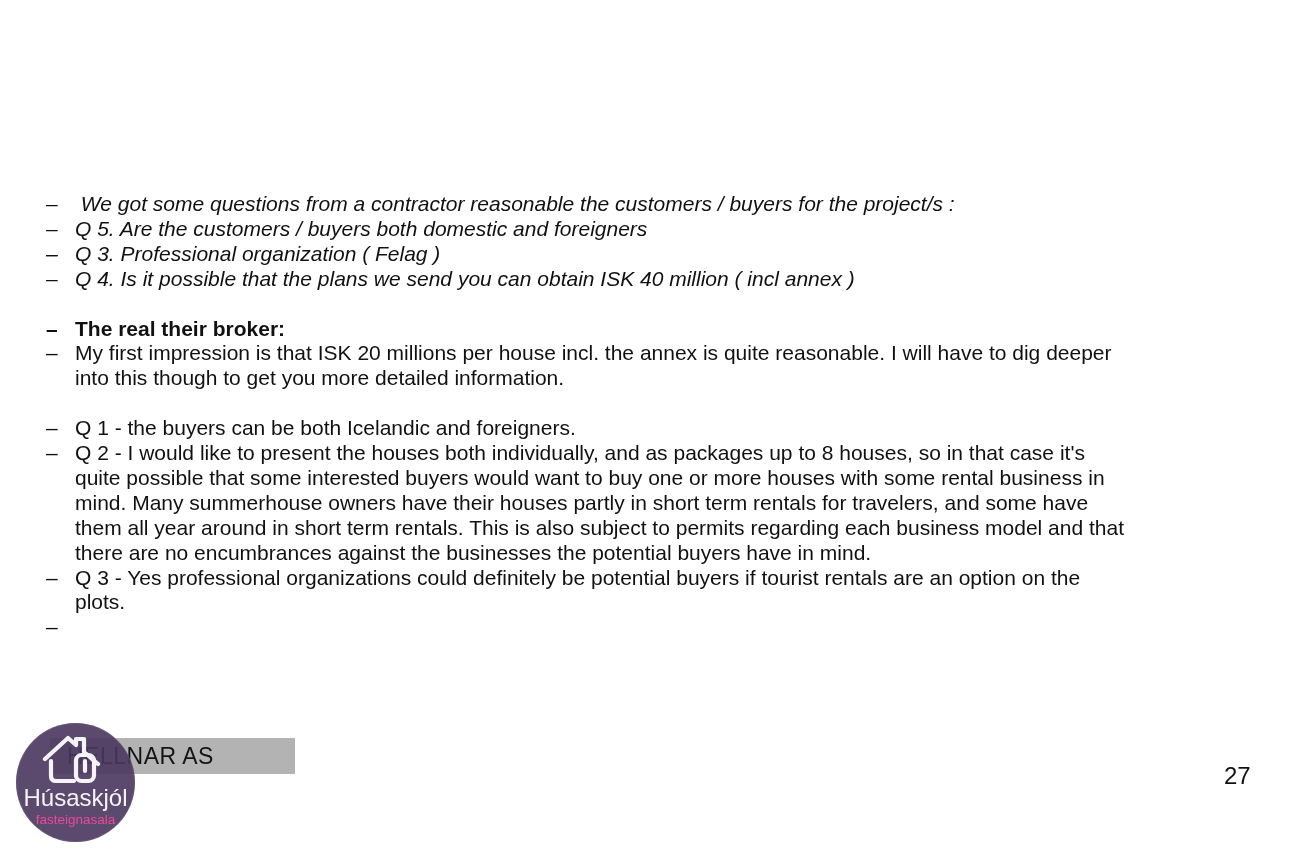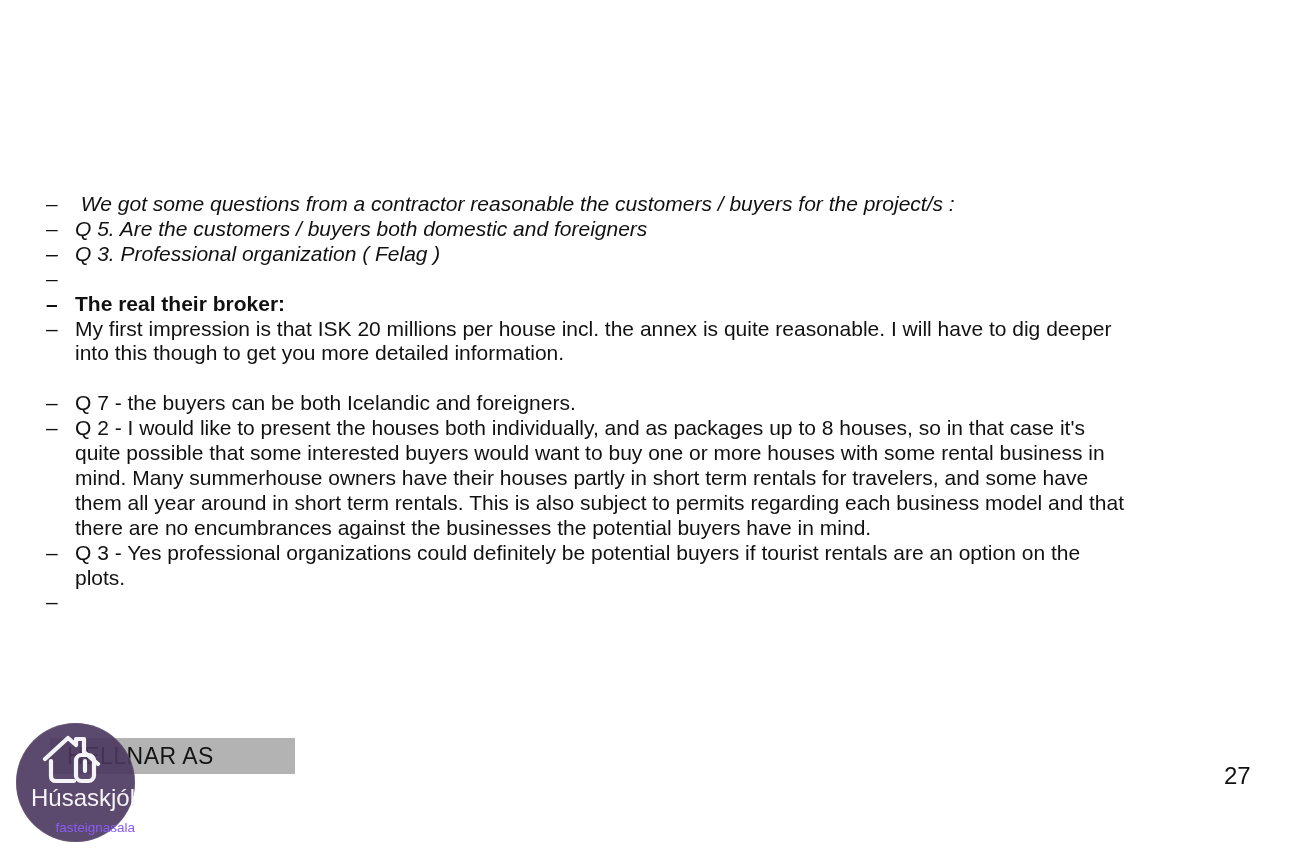--- a/index.html
+++ b/index.html
@@ -64,21 +64,21 @@
   .logo {
     position: absolute;
     left: 16px;
     top: 723px;
     width: 119px;
     height: 119px;
     border-radius: 50%;
     background: rgba(73, 54, 93, 0.9);
     box-shadow: 0 0 0 1px rgba(120,105,135,0.35) inset;
     z-index: 2;
-    text-align: right;
+    text-align: center;
   }
   .logo svg.house {
     position: absolute;
     left: 26px;
     top: 11px;
   }
   .logo .logo-name {
     position: absolute;
     left: 0;
     right: 0;
@@ -88,23 +88,22 @@
     color: #f5f3f7;
     white-space: nowrap;
   }
   .logo .logo-tagline {
     position: absolute;
     left: 0;
     right: 0;
     top: 89px;
     font-size: 13.5px;
     line-height: 15px;
-    color: #8b5cf6;
+    color: #ec4899;
     white-space: nowrap;
-    margin-top: 8px;
   }
 
   
   .page-number {
     position: absolute;
     left: 1224px;
     top: 761px;
     font-size: 24px;
     line-height: 30px;
     color: #111111;
@@ -113,26 +112,26 @@
 </head>
 <body>
 
 <div class="slide">
 
   <div class="bullet-list" id="bullet-list">
       <div class="li italic"><span class="dash">–</span><span class="txt"> We got some questions from a contractor reasonable the customers / buyers for the project/s :</span></div>
       <div class="li italic"><span class="dash">–</span><span class="txt">Q 5. Are the customers / buyers both domestic and foreigners</span></div>
       <div class="li italic"><span class="dash">–</span></div>
       <div class="li italic"><span class="dash">–</span><span class="txt">Q 3. Professional organization ( Felag )</span></div>
-      <div class="li italic"><span class="dash">–</span></div>
+      <div class="li italic"><span class="dash">–</span><span class="txt">Q 4. Is it possible that the plans we send you can obtain ISK 40 million ( incl annex )</span></div>
       <div class="li gap"></div>
       <div class="li bold"><span class="dash">–</span><span class="txt">The real their broker:</span></div>
       <div class="li normal"><span class="dash">–</span><span class="txt">My first impression is that ISK 20 millions per house incl. the annex is quite reasonable. I will have to dig deeper into this though to get you more detailed information.</span></div>
       <div class="li gap"></div>
-      <div class="li normal"><span class="dash">–</span><span class="txt">Q 7 - the buyers can be both Icelandic and foreigners.</span></div>
+      <div class="li normal"><span class="dash">–</span><span class="txt">Q 1 - the buyers can be both Icelandic and foreigners.</span></div>
       <div class="li normal"><span class="dash">–</span><span class="txt">Q 2 - I would like to present the houses both individually, and as packages up to 8 houses, so in that case it's quite possible that some interested buyers would want to buy one or more houses with some rental business in mind. Many summerhouse owners have their houses partly in short term rentals for travelers, and some have them all year around in short term rentals. This is also subject to permits regarding each business model and that there are no encumbrances against the businesses the potential buyers have in mind.</span></div>
       <div class="li normal"><span class="dash">–</span><span class="txt">Q 3 - Yes professional organizations could definitely be potential buyers if tourist rentals are an option on the plots.</span></div>
       <div class="li normal"><span class="dash">–</span></div>
     </div>
 
   <div class="company-bar">
     <span>HELLNAR AS</span>
   </div>
 
   <div class="logo">

